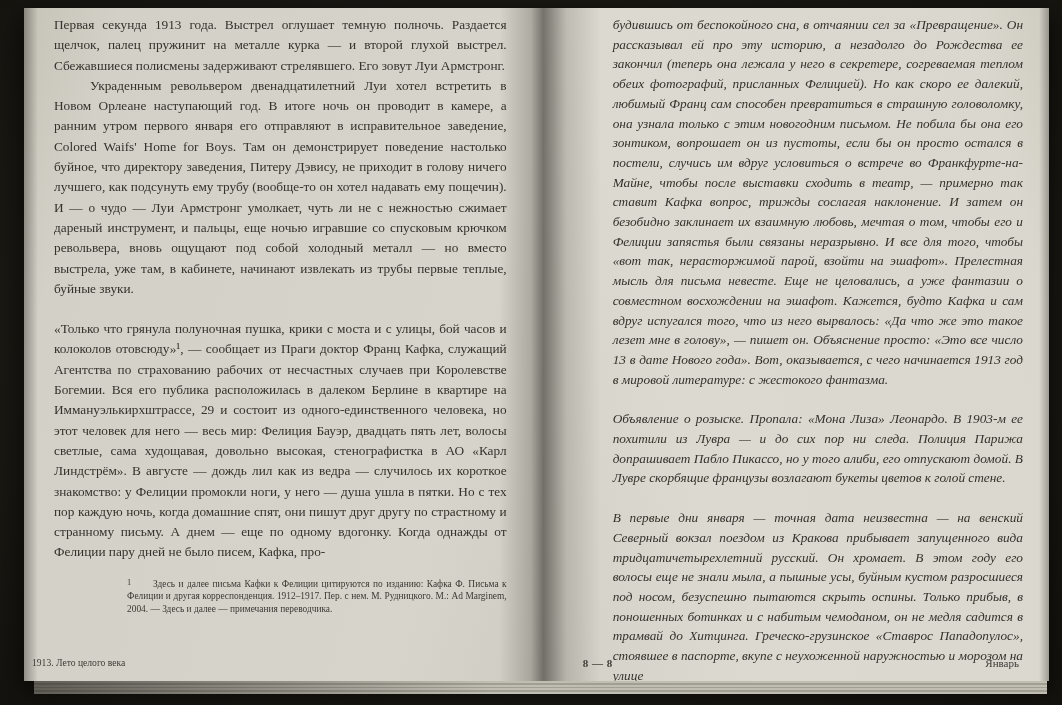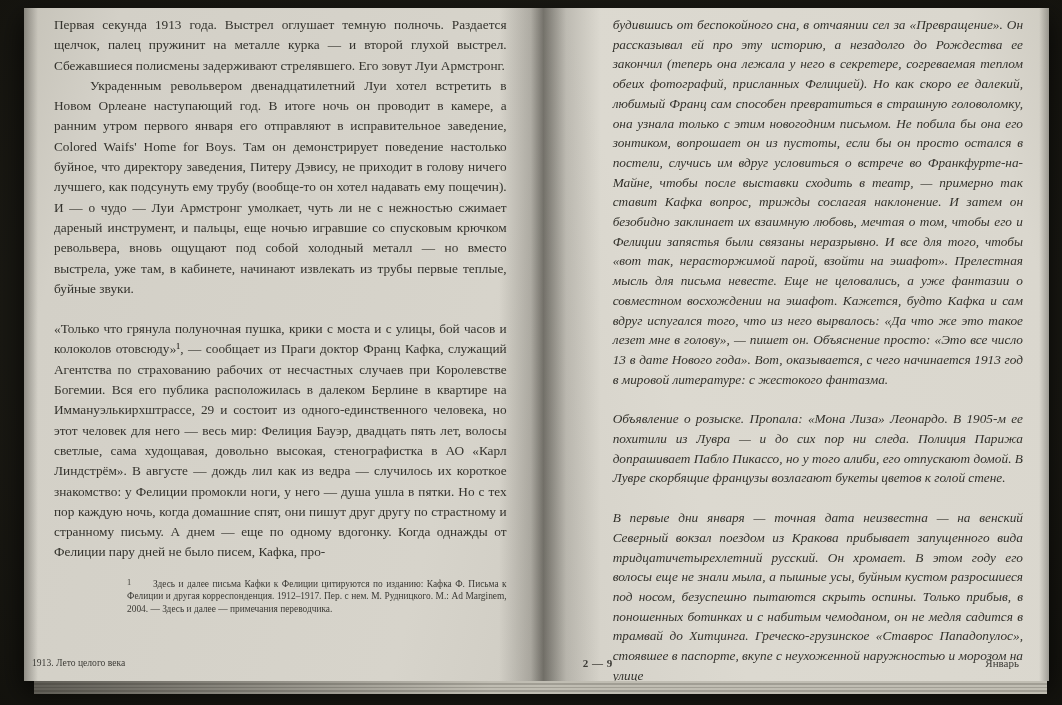--- a/index.html
+++ b/index.html
@@ -98,22 +98,22 @@
         <p class="para indent">Украденным револьвером двенадцатилетний Луи хотел встретить в Новом Орлеане наступающий год. В итоге ночь он проводит в камере, а ранним утром первого января его отправляют в исправительное заведение, Colored Waifs' Home for Boys. Там он демонстрирует поведение настолько буйное, что директору заведения, Питеру Дэвису, не приходит в голову ничего лучшего, как подсунуть ему трубу (вообще-то он хотел надавать ему пощечин). И — о чудо — Луи Армстронг умолкает, чуть ли не с нежностью сжимает дареный инструмент, и пальцы, еще ночью игравшие со спусковым крючком револьвера, вновь ощущают под собой холодный металл — но вместо выстрела, уже там, в кабинете, начинают извлекать из трубы первые теплые, буйные звуки.</p>
         <p class="para section">«Только что грянула полуночная пушка, крики с моста и с улицы, бой часов и колоколов отовсюду»¹, — сообщает из Праги доктор Франц Кафка, служащий Агентства по страхованию рабочих от несчастных случаев при Королевстве Богемии. Вся его публика расположилась в далеком Берлине в квартире на Иммануэлькирхштрассе, 29 и состоит из одного-единственного человека, но этот человек для него — весь мир: Фелиция Бауэр, двадцать пять лет, волосы светлые, сама худощавая, довольно высокая, стенографистка в АО «Карл Линдстрём». В августе — дождь лил как из ведра — случилось их короткое знакомство: у Фелиции промокли ноги, у него — душа ушла в пятки. Но с тех пор каждую ночь, когда домашние спят, они пишут друг другу по страстному и странному письму. А днем — еще по одному вдогонку. Когда однажды от Фелиции пару дней не было писем, Кафка, про-</p>
         <div class="footnote"><span class="fn-num">1</span><span>Здесь и далее письма Кафки к Фелиции цитируются по изданию: Кафка Ф. Письма к Фелиции и другая корреспонденция. 1912–1917. Пер. с нем. М. Рудницкого. М.: Ad Marginem, 2004. — Здесь и далее — примечания переводчика.</span></div>
       </div>
       <div class="footer footer-left">1913. Лето целого века</div>
     </div>
 
     <div class="page page-right">
       <div class="text">
         <p class="para">будившись от беспокойного сна, в отчаянии сел за «Превращение». Он рассказывал ей про эту историю, а незадолго до Рождества ее закончил (теперь она лежала у него в секретере, согреваемая теплом обеих фотографий, присланных Фелицией). Но как скоро ее далекий, любимый Франц сам способен превратиться в страшную головоломку, она узнала только с этим новогодним письмом. Не побила бы она его зонтиком, вопрошает он из пустоты, если бы он просто остался в постели, случись им вдруг условиться о встрече во Франкфурте-на-Майне, чтобы после выставки сходить в театр, — примерно так ставит Кафка вопрос, трижды сослагая наклонение. И затем он безобидно заклинает их взаимную любовь, мечтая о том, чтобы его и Фелиции запястья были связаны неразрывно. И все для того, чтобы «вот так, нерасторжимой парой, взойти на эшафот». Прелестная мысль для письма невесте. Еще не целовались, а уже фантазии о совместном восхождении на эшафот. Кажется, будто Кафка и сам вдруг испугался того, что из него вырвалось: «Да что же это такое лезет мне в голову», — пишет он. Объяснение просто: «Это все число 13 в дате Нового года». Вот, оказывается, с чего начинается 1913 год в мировой литературе: с жестокого фантазма.</p>
-        <p class="para section">Объявление о розыске. Пропала: «Мона Лиза» Леонардо. В 1905-м ее похитили из Лувра — и до сих пор ни следа. Полиция Парижа допрашивает Пабло Пикассо, но у того алиби, его отпускают домой. В Лувре скорбящие французы возлагают букеты цветов к голой стене.</p>
+        <p class="para section">Объявление о розыске. Пропала: «Мона Лиза» Леонардо. В 1903-м ее похитили из Лувра — и до сих пор ни следа. Полиция Парижа допрашивает Пабло Пикассо, но у того алиби, его отпускают домой. В Лувре скорбящие французы возлагают букеты цветов к голой стене.</p>
         <p class="para section">В первые дни января — точная дата неизвестна — на венский Северный вокзал поездом из Кракова прибывает запущенного вида тридцатичетырехлетний русский. Он хромает. В этом году его волосы еще не знали мыла, а пышные усы, буйным кустом разросшиеся под носом, безуспешно пытаются скрыть оспины. Только прибыв, в поношенных ботинках и с набитым чемоданом, он не медля садится в трамвай до Хитцинга. Греческо-грузинское «Ставрос Пападопулос», стоявшее в паспорте, вкупе с неухоженной наружностью и морозом на улице</p>
       </div>
-      <div class="footer page-numbers">2 — 9</div>
+      <div class="footer page-numbers">8 — 8</div>
       <div class="footer running-head">Январь</div>
     </div>
 
   </div>
   <div class="page-edges"></div>
 </div>
 
 </body></html>

